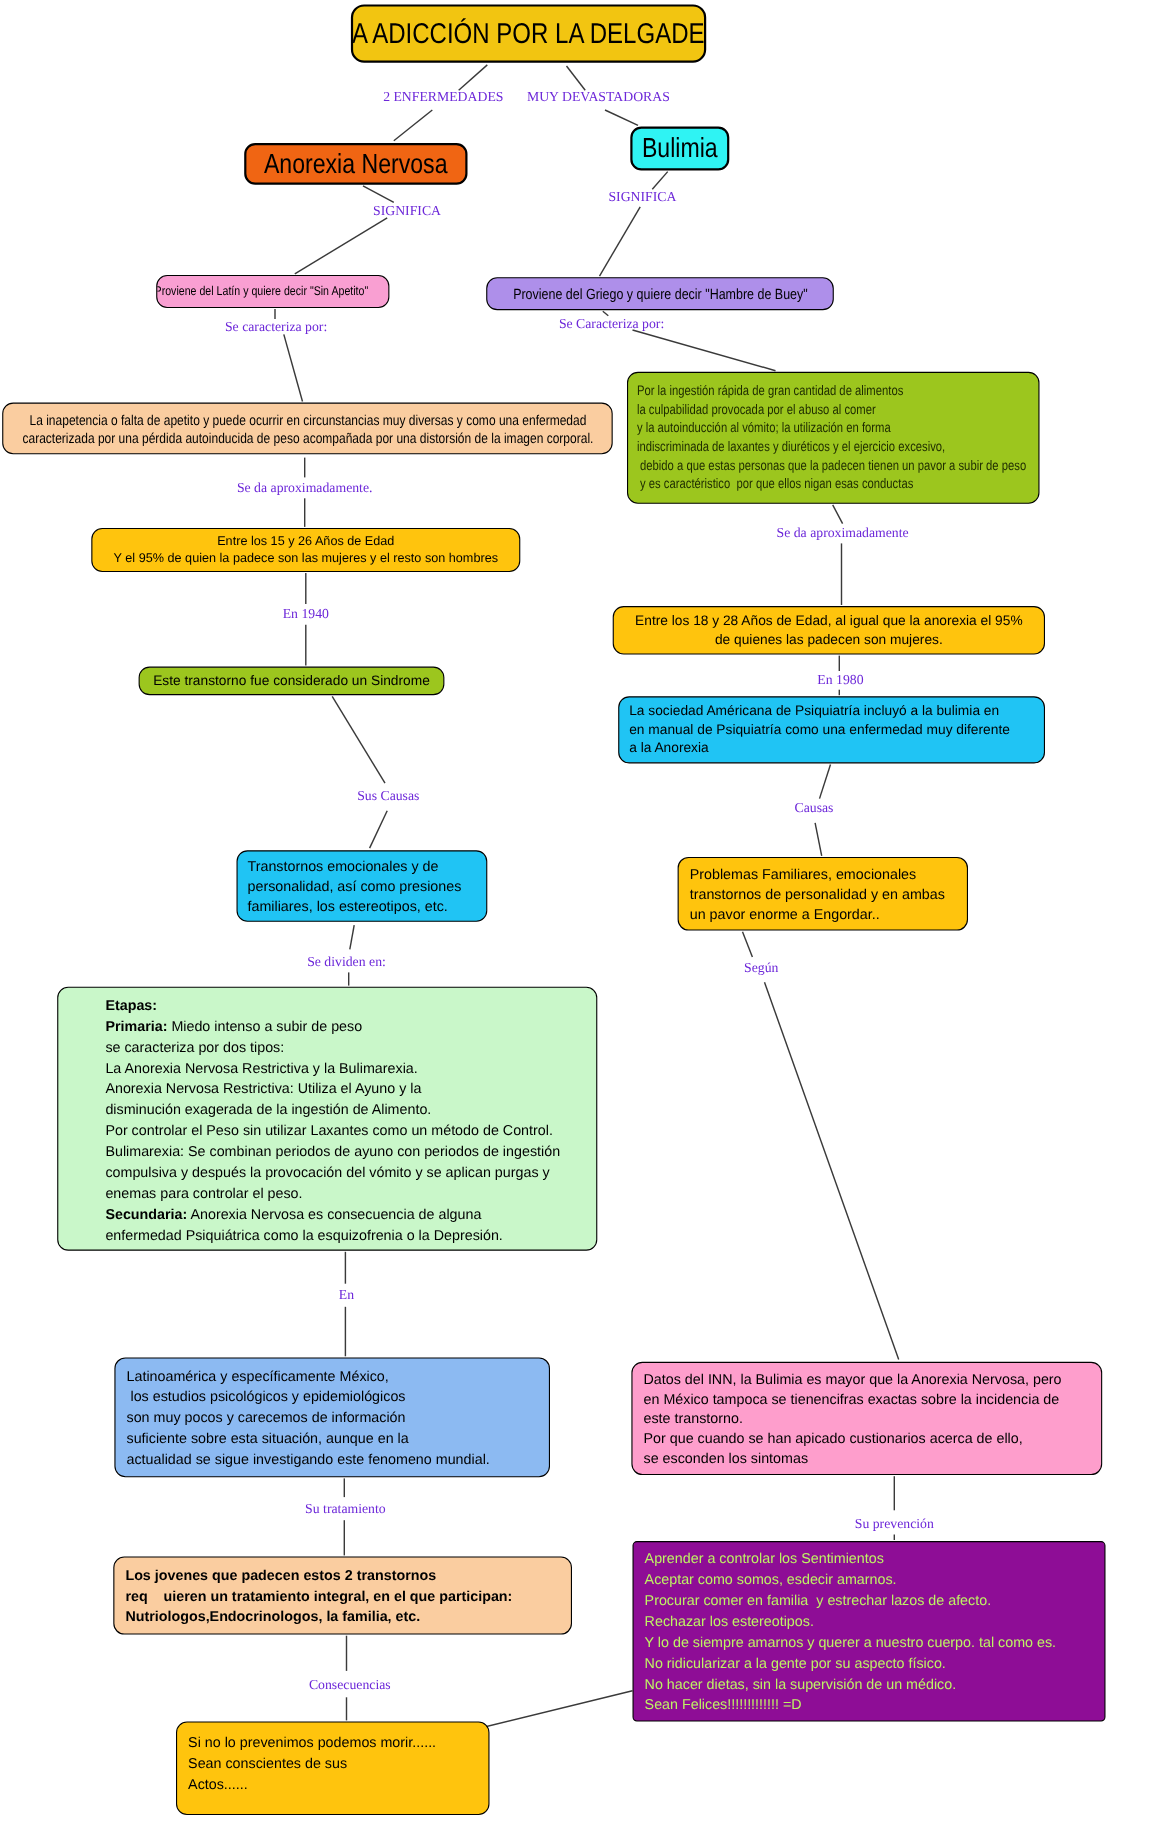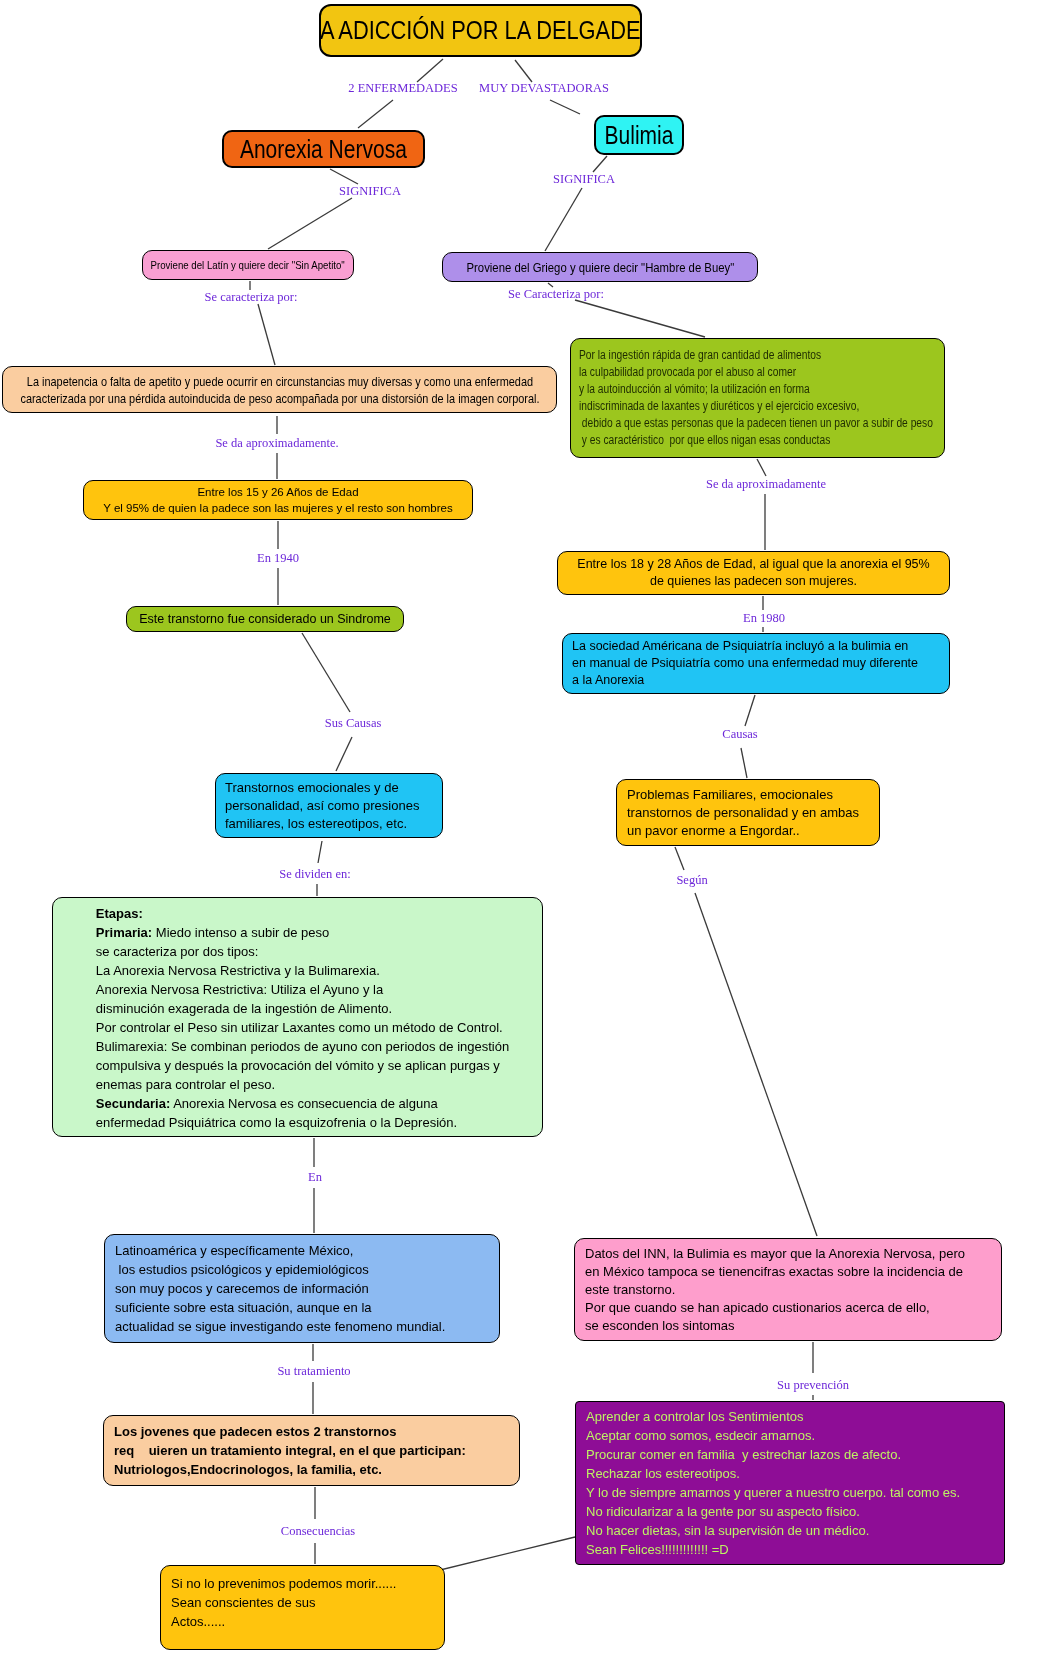--- a/index.html
+++ b/index.html
@@ -84,25 +84,25 @@
   <span class="lbl" style="left:315px;top:867px;text-align:right;">Se dividen en:</span>
   <span class="lbl" style="left:692px;top:873px;">Según</span>
   <span class="lbl" style="left:315px;top:1170px;">En</span>
   <span class="lbl" style="left:314px;top:1364px;">Su tratamiento</span>
   <span class="lbl" style="left:813px;top:1378px;">Su prevención</span>
   <span class="lbl" style="left:318px;top:1524px;">Consecuencias</span>
 
   <div class="node" style="left: 222px; top: 130px; width: 203px; height: 38px; border-width: 2px; font-size: 25px; background-color: rgb(240, 101, 19);">
     <span class="tech">Anorexia Nervosa</span>
   </div>
-  <div class="node" style="left: 573px; top: 115px; width: 90px; height: 40px; border-width: 2px; font-size: 25px; background-color: rgb(47, 243, 243); margin-left: 21px;">
+  <div class="node" style="left: 573px; top: 115px; width: 90px; height: 40px; border-width: 2px; font-size: 25px; background-color: rgb(47, 243, 243);">
     <span class="tech">Bulimia</span>
   </div>
 
-  <div class="node" style="left: 142px; top: 250px; width: 212px; height: 30px; font-size: 11.5px; background-color: rgb(249, 159, 210);">
+  <div class="node" style="left: 142px; top: 250px; width: 212px; height: 30px; font-size: 11.5px; background-color: rgb(249, 159, 210); justify-content: flex-end;">
     <span class="tech">Proviene del Latín y quiere decir "Sin Apetito"</span>
   </div>
   <div class="node" style="left: 442px; top: 252px; width: 316px; height: 30px; font-size: 13.5px; background-color: rgb(174, 143, 234);">
     <span class="tech">Proviene del Griego y quiere decir "Hambre de Buey"</span>
   </div>
 
   <div class="node" style="left: 2px; top: 366px; width: 555px; height: 47px; font-size: 13px; background-color: rgb(250, 205, 160);">
     <div class="tech ctr" style="line-height:17px;">La inapetencia o falta de apetito y puede ocurrir en circunstancias muy diversas y como una enfermedad
 caracterizada por una pérdida autoinducida de peso acompañada por una distorsión de la imagen corporal.</div>
   </div>

